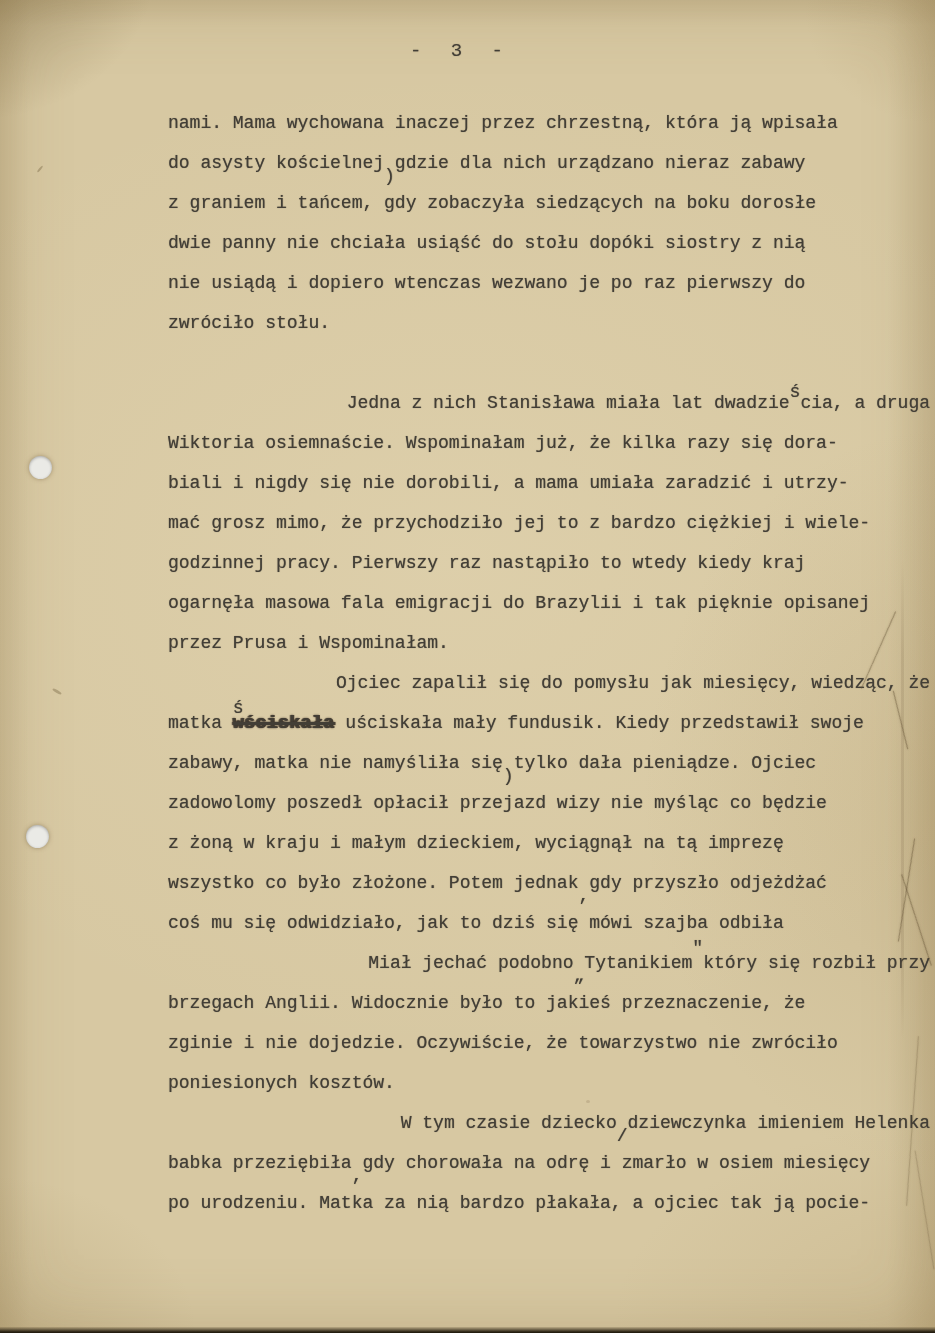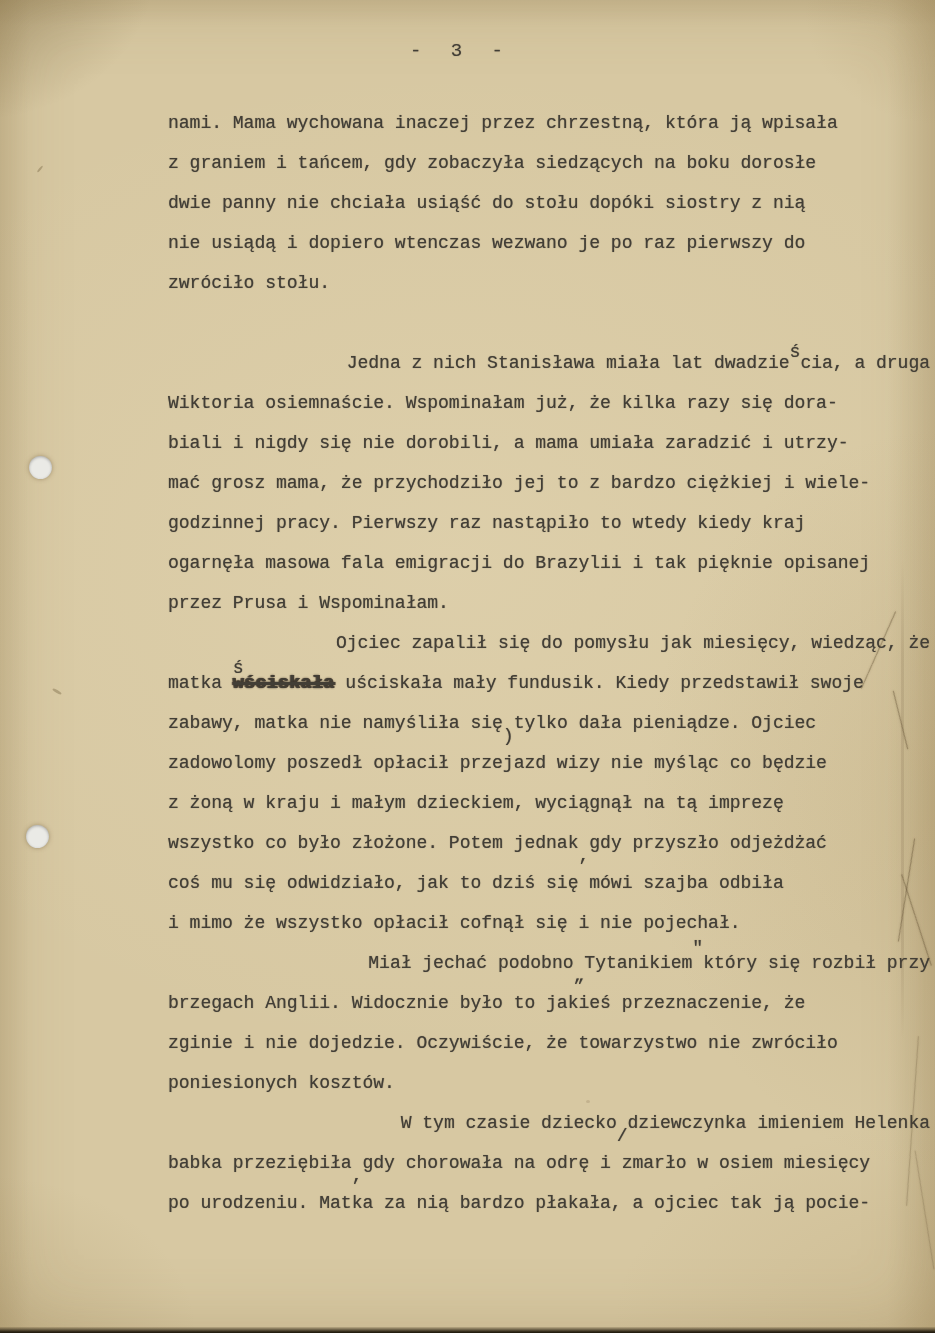--- a/index.html
+++ b/index.html
@@ -77,43 +77,43 @@
 </style>
 </head>
 <body>
 
 <div class="page">
   <div class="page-number">- 3 -</div>
 
   <div class="typed-text">
       <div class="para">
         <div class="line"><span>nami. Mama wychowana inaczej przez chrzestną, która ją wpisała</span></div>
+        <div class="line"><span>do asysty kościelnej</span><span class="seg-sub">)</span><span>gdzie dla nich urządzano nieraz zabawy</span></div>
         <div class="line"><span>z graniem i tańcem, gdy zobaczyła siedzących na boku dorosłe</span></div>
         <div class="line"><span>dwie panny nie chciała usiąść do stołu dopóki siostry z nią</span></div>
         <div class="line"><span>nie usiądą i dopiero wtenczas wezwano je po raz pierwszy do</span></div>
         <div class="line"><span>zwróciło stołu.</span></div>
       </div>
       <div class="para indent gap-lg">
         <div class="line"><span>Jedna z nich Stanisława miała lat dwadzie</span><span class="seg-sup">ś</span><span>cia, a druga</span></div>
         <div class="line"><span>Wiktoria osiemnaście. Wspominałam już, że kilka razy się dora-</span></div>
         <div class="line"><span>biali i nigdy się nie dorobili, a mama umiała zaradzić i utrzy-</span></div>
-        <div class="line"><span>mać grosz mama, że przychodziło jej to z bardzo ciężkiej i wiele-</span></div>
+        <div class="line"><span>mać grosz mimo, że przychodziło jej to z bardzo ciężkiej i wiele-</span></div>
         <div class="line"><span>godzinnej pracy. Pierwszy raz nastąpiło to wtedy kiedy kraj</span></div>
         <div class="line"><span>ogarnęła masowa fala emigracji do Brazylii i tak pięknie opisanej</span></div>
         <div class="line"><span>przez Prusa i Wspominałam.</span></div>
       </div>
       <div class="para indent">
         <div class="line"><span>Ojciec zapalił się do pomysłu jak miesięcy, wiedząc, że</span></div>
         <div class="line"><span>matka </span><span class="seg-supz">ś</span><span class="seg-strike">wściskała</span><span> uściskała mały fundusik. Kiedy przedstawił swoje</span></div>
         <div class="line"><span>zabawy, matka nie namyśliła się</span><span class="seg-sub">)</span><span>tylko dała pieniądze. Ojciec</span></div>
         <div class="line"><span>zadowolomy poszedł opłacił przejazd wizy nie myśląc co będzie</span></div>
         <div class="line"><span>z żoną w kraju i małym dzieckiem, wyciągnął na tą imprezę</span></div>
         <div class="line"><span>wszystko co było złożone. Potem jednak</span><span class="seg-sub">,</span><span>gdy przyszło odjeżdżać</span></div>
         <div class="line"><span>coś mu się odwidziało, jak to dziś się mówi szajba odbiła</span></div>
-        <div class="line"><span>i mimo że wszystko opłacił cofnął się i nie pojechał.</span></div>
       </div>
       <div class="para indent gap-sm">
         <div class="line"><span>Miał jechać podobno</span><span class="seg-sub">„</span><span>Tytanikiem</span><span class="seg-supz">″</span><span> który się rozbił przy</span></div>
         <div class="line"><span>brzegach Anglii. Widocznie było to jakieś przeznaczenie, że</span></div>
         <div class="line"><span>zginie i nie dojedzie. Oczywiście, że towarzystwo nie zwróciło</span></div>
         <div class="line"><span>poniesionych kosztów.</span></div>
       </div>
       <div class="para indent gap-sm">
         <div class="line"><span>W tym czasie dziecko</span><span class="seg-sub">/</span><span>dziewczynka imieniem Helenka</span></div>
         <div class="line"><span>babka przeziębiła</span><span class="seg-sub">,</span><span>gdy chorowała na odrę i zmarło w osiem miesięcy</span></div>

